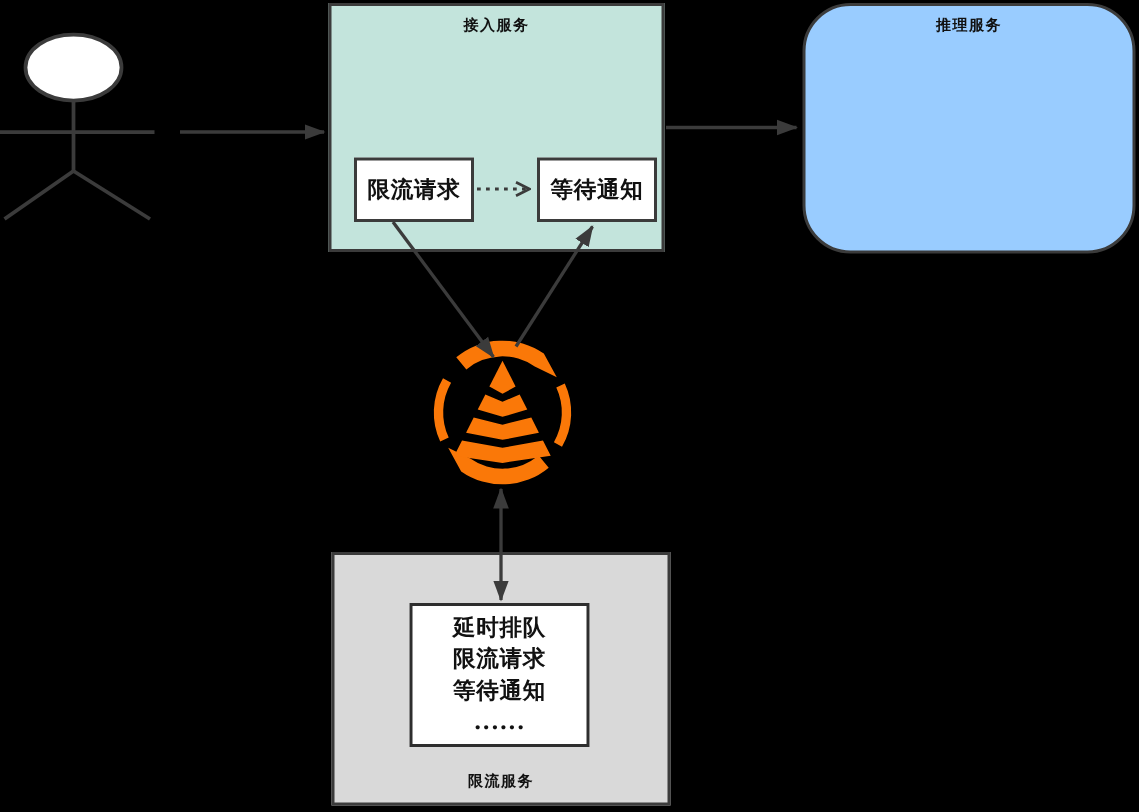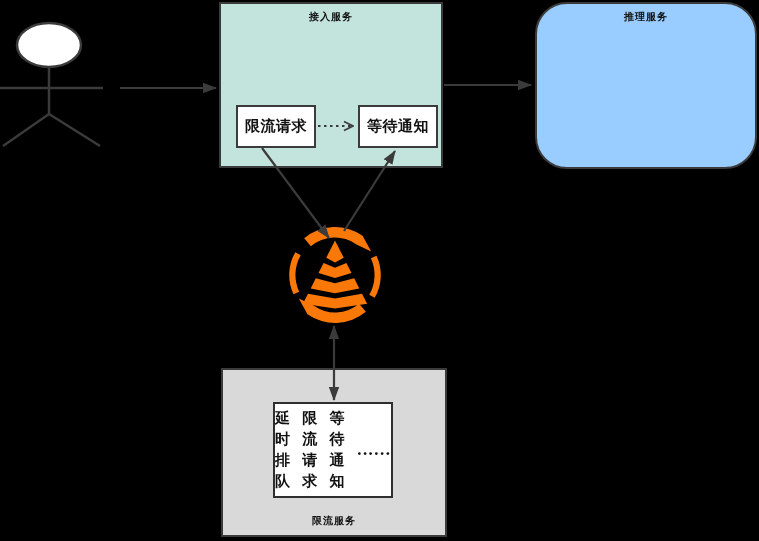--- a/index.html
+++ b/index.html
@@ -19,21 +19,21 @@
   .mini{
     position:absolute;box-sizing:border-box;border:2px solid var(--stroke,#3b3b3b);
     background:var(--card-fill,#fff);display:flex;align-items:center;justify-content:center;
     font-size:15px;font-weight:700;letter-spacing:0.5px;
   }
   .request{left:236px;top:105px;width:80px;height:43px;}
   .wait{left:358px;top:105px;width:80px;height:43px;}
   .detail{
     position:absolute;left:273px;top:402px;width:120px;height:96px;box-sizing:border-box;
     border:2.5px solid #2e2e2e;background:var(--card-fill,#fff);
-    display:flex;flex-direction:row;align-items:center;justify-content:center;
+    display:flex;flex-direction:column;align-items:center;justify-content:center;
     font-size:15px;font-weight:700;line-height:21px;letter-spacing:0.5px;
   }
   #mq-icon{position:absolute;left:287px;top:227px;width:96px;height:96px;}
   #overlay{position:absolute;left:0;top:0;width:759px;height:541px;pointer-events:none;}
   #overlay line, #overlay path.conn{stroke:var(--stroke,#3b3b3b);stroke-width:2.2;fill:none;}
   #overlay .figure{stroke:var(--stroke,#3b3b3b);stroke-width:2.5;fill:none;}
   #overlay .head{fill:#fff;stroke:var(--stroke,#3b3b3b);stroke-width:2.5;}
   #overlay .dotted{stroke-dasharray:2.5 3.5;stroke-width:2;}
   .ah-fill{fill:var(--stroke,#3b3b3b);}
   .ah-open{fill:none;stroke:var(--stroke,#3b3b3b);stroke-width:1.8;}

